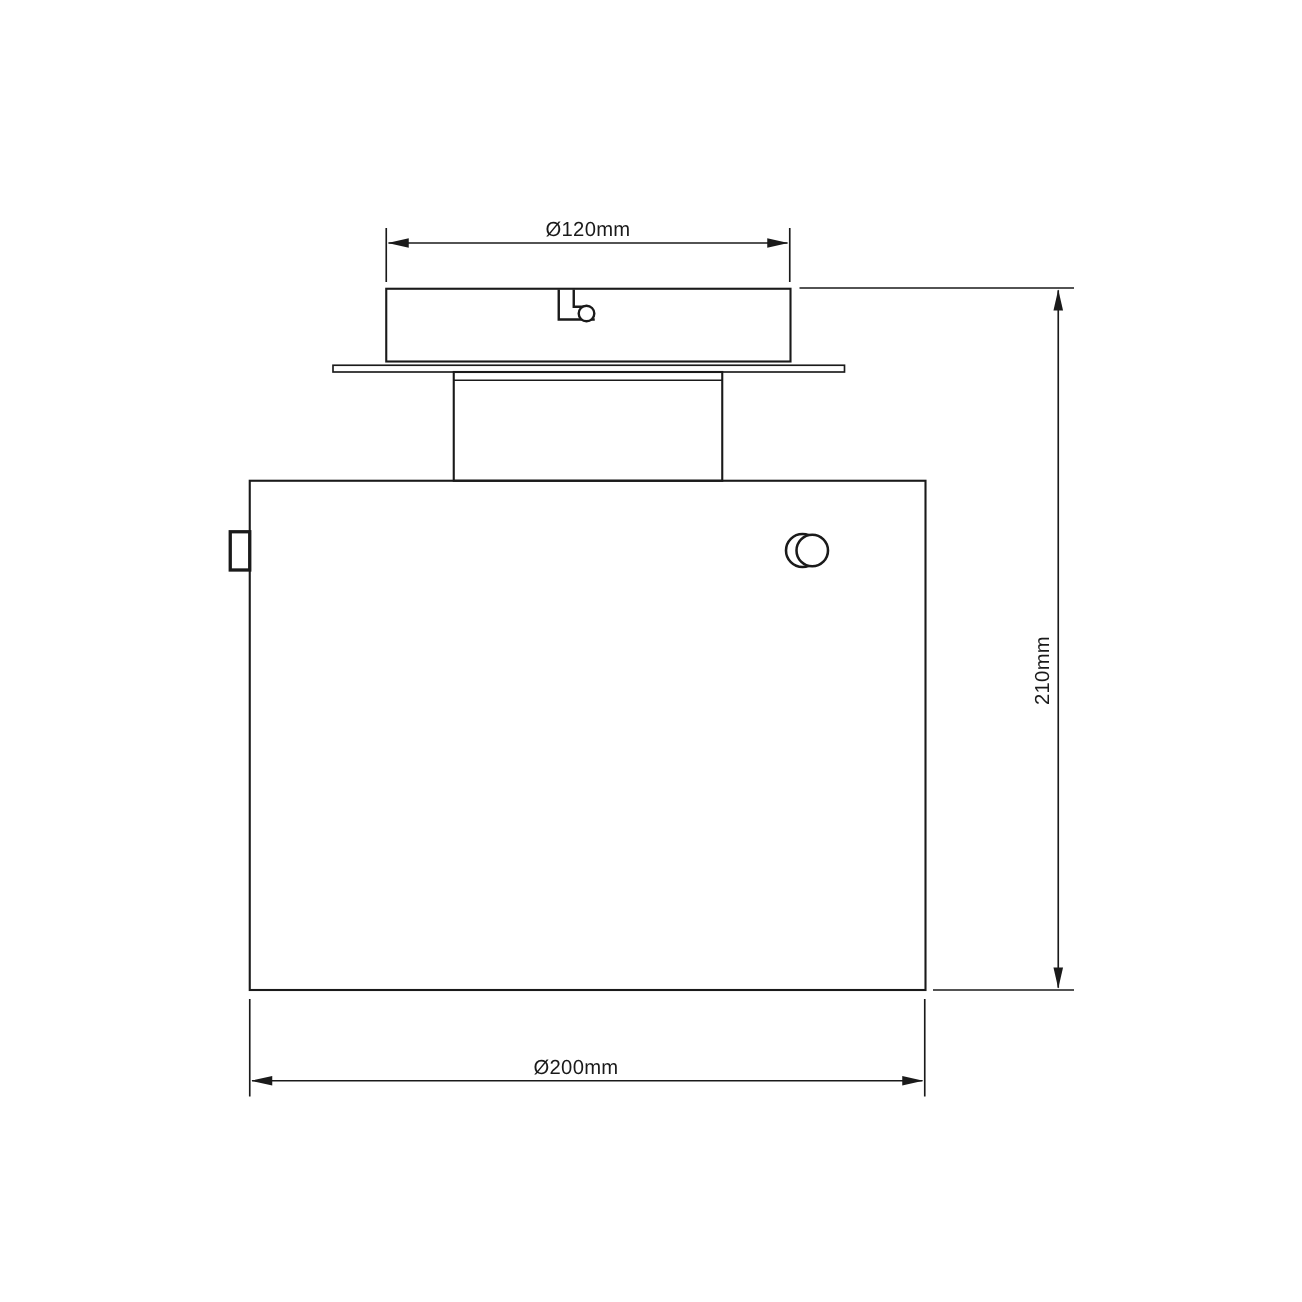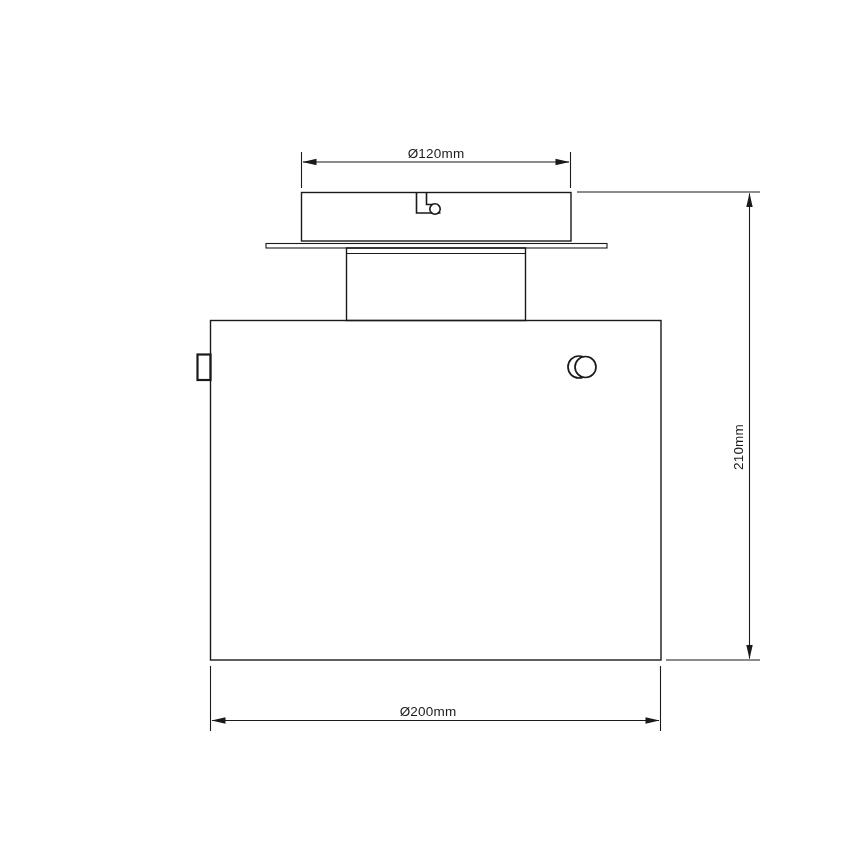--- a/index.html
+++ b/index.html
@@ -3,21 +3,20 @@
 <meta charset="utf-8">
 <style>
   :root { --line: #1a1a1a; --bg: #ffffff; }
   html, body { margin: 0; padding: 0; background: var(--bg); }
   .canvas {
     position: relative;
     width: 768px;
     height: 868px;
     background: var(--bg);
     overflow: hidden;
-    margin-left: 44px;
   }
   svg { display: block; }
   .stroke { stroke: var(--line); fill: none; stroke-width: 1.4; }
   .thin   { stroke-width: 1.1; }
   .thick  { stroke-width: 2.2; }
   .knob-stroke { stroke-width: 1.7; }
   .clamp-stroke { stroke-width: 1.6; }
   .wfill  { fill: #ffffff; }
   .arrow  { fill: var(--line); stroke: none; }
   .dim-text {

